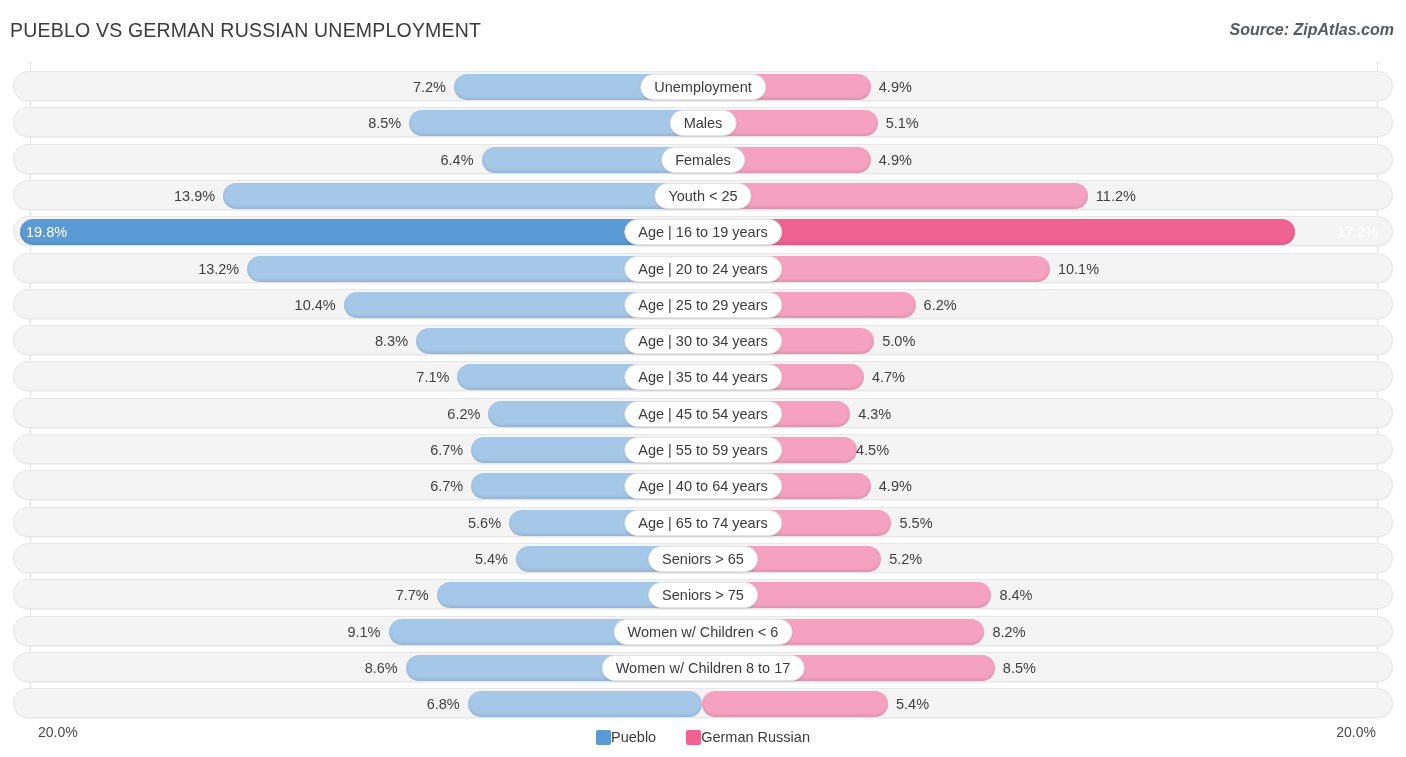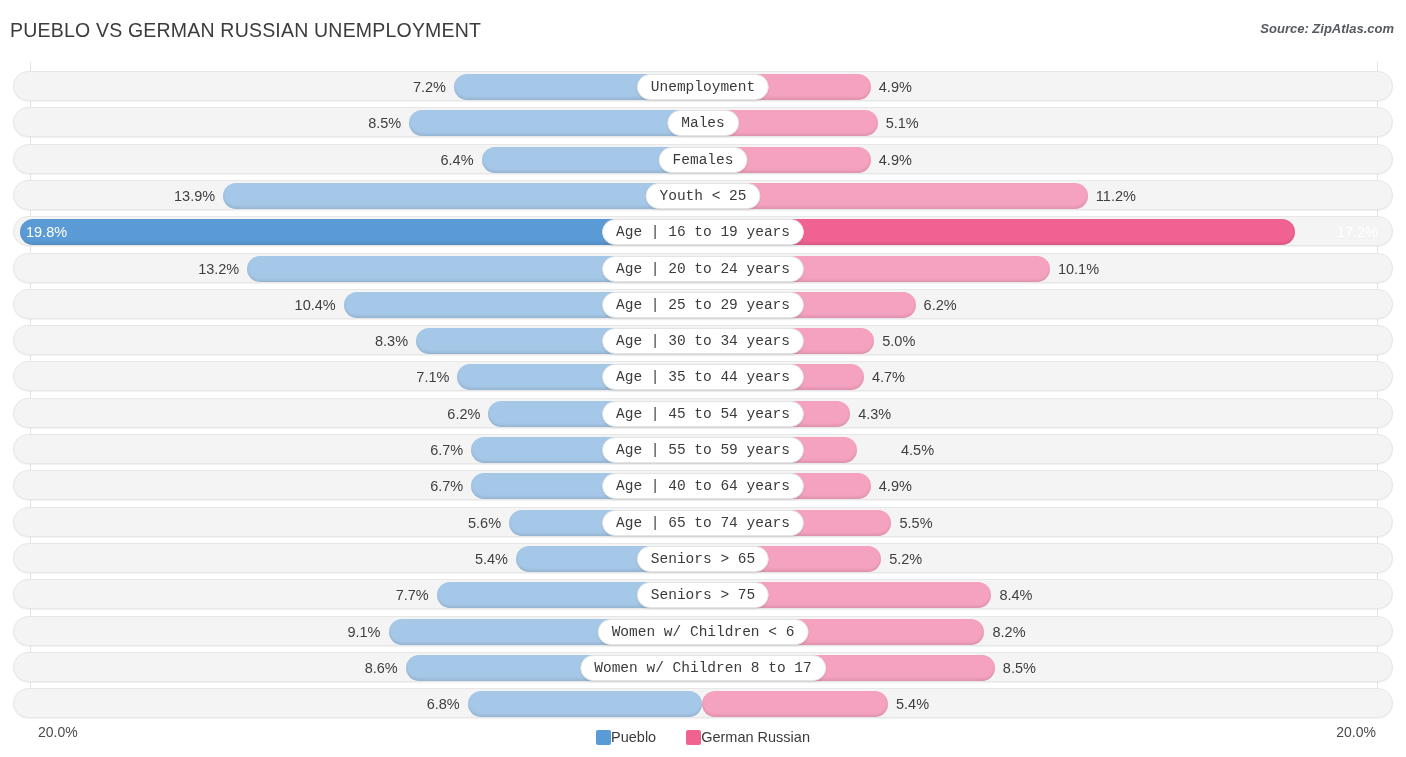--- a/index.html
+++ b/index.html
@@ -29,21 +29,21 @@
     left: 10px; top: 19px;
     font-size: 19.5px;
     letter-spacing: 0.2px;
     color: #3c3c3c;
     font-weight: 400;
     white-space: nowrap;
   }
   .source {
     position: absolute;
     right: 12px; top: 21px;
-    font-size: 13px;
+    font-size: 16px;
     font-style: italic;
     font-weight: bold;
     color: #555a60;
     white-space: nowrap;
   }
 
   
   .plot {
     position: absolute;
     left: 0; top: 62px;
@@ -120,21 +120,20 @@
     border: 1px solid #e4e4e4;
     border-radius: 13px;
     font-size: 14.5px;
     color: #3b3b3b;
     padding: 0 13px;
     white-space: nowrap;
     transform: translateX(-50%);
     left: 703px;
     box-shadow: 0 1px 2px rgba(0,0,0,0.10);
     text-align: center;
-    font-family: Liberation Mono, monospace;
   }
 
   
   .axis-label {
     position: absolute;
     bottom: 17px;
     font-size: 14px;
     color: #4a4a4a;
     white-space: nowrap;
   }
@@ -248,21 +247,21 @@
           <div class="bar left-bar" style="right: 690px; width: 213.59px;"></div>
           <div class="bar right-bar" style="left: 688px; width: 148.135px;"></div>
           <div class="val left-val" style="right: 911.59px;">6.2%</div>
           <div class="val right-val" style="left: 844.135px;">4.3%</div>
           <div class="cat" style="left: 689px;">Age | 45 to 54 years</div>
         </div>
         <div class="row" style="top: 372px;">
           <div class="bar left-bar" style="right: 690px; width: 230.815px;"></div>
           <div class="bar right-bar" style="left: 688px; width: 155.025px;"></div>
           <div class="val left-val" style="right: 928.815px;">6.7%</div>
-          <div class="val right-val" style="left: 887px;">4.5%</div>
+          <div class="val right-val" style="left: 842px;">4.5%</div>
           <div class="cat" style="left: 689px;">Age | 55 to 59 years</div>
         </div>
         <div class="row" style="top: 408.3px;">
           <div class="bar left-bar" style="right: 690px; width: 230.815px;"></div>
           <div class="bar right-bar" style="left: 688px; width: 168.805px;"></div>
           <div class="val left-val" style="right: 928.815px;">6.7%</div>
           <div class="val right-val" style="left: 864.805px;">4.9%</div>
           <div class="cat" style="left: 689px;">Age | 40 to 64 years</div>
         </div>
         <div class="row" style="top: 444.6px;">

